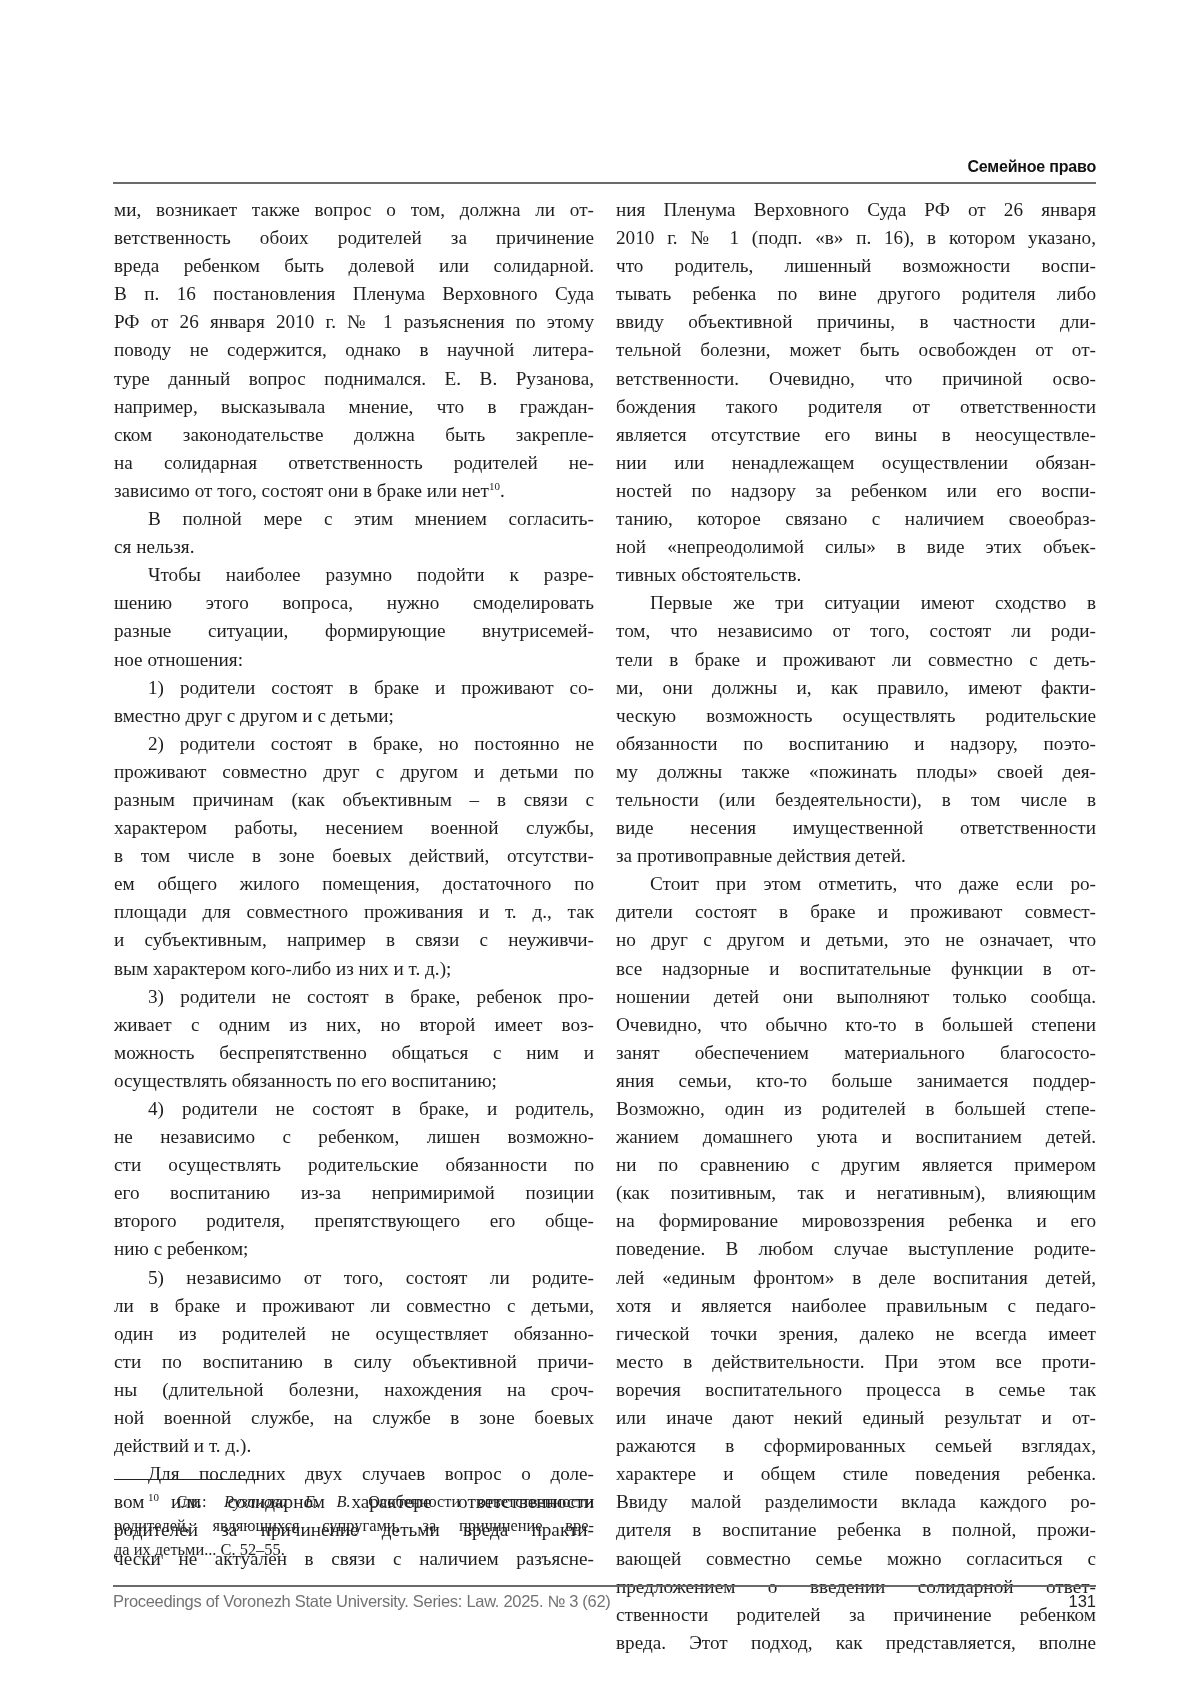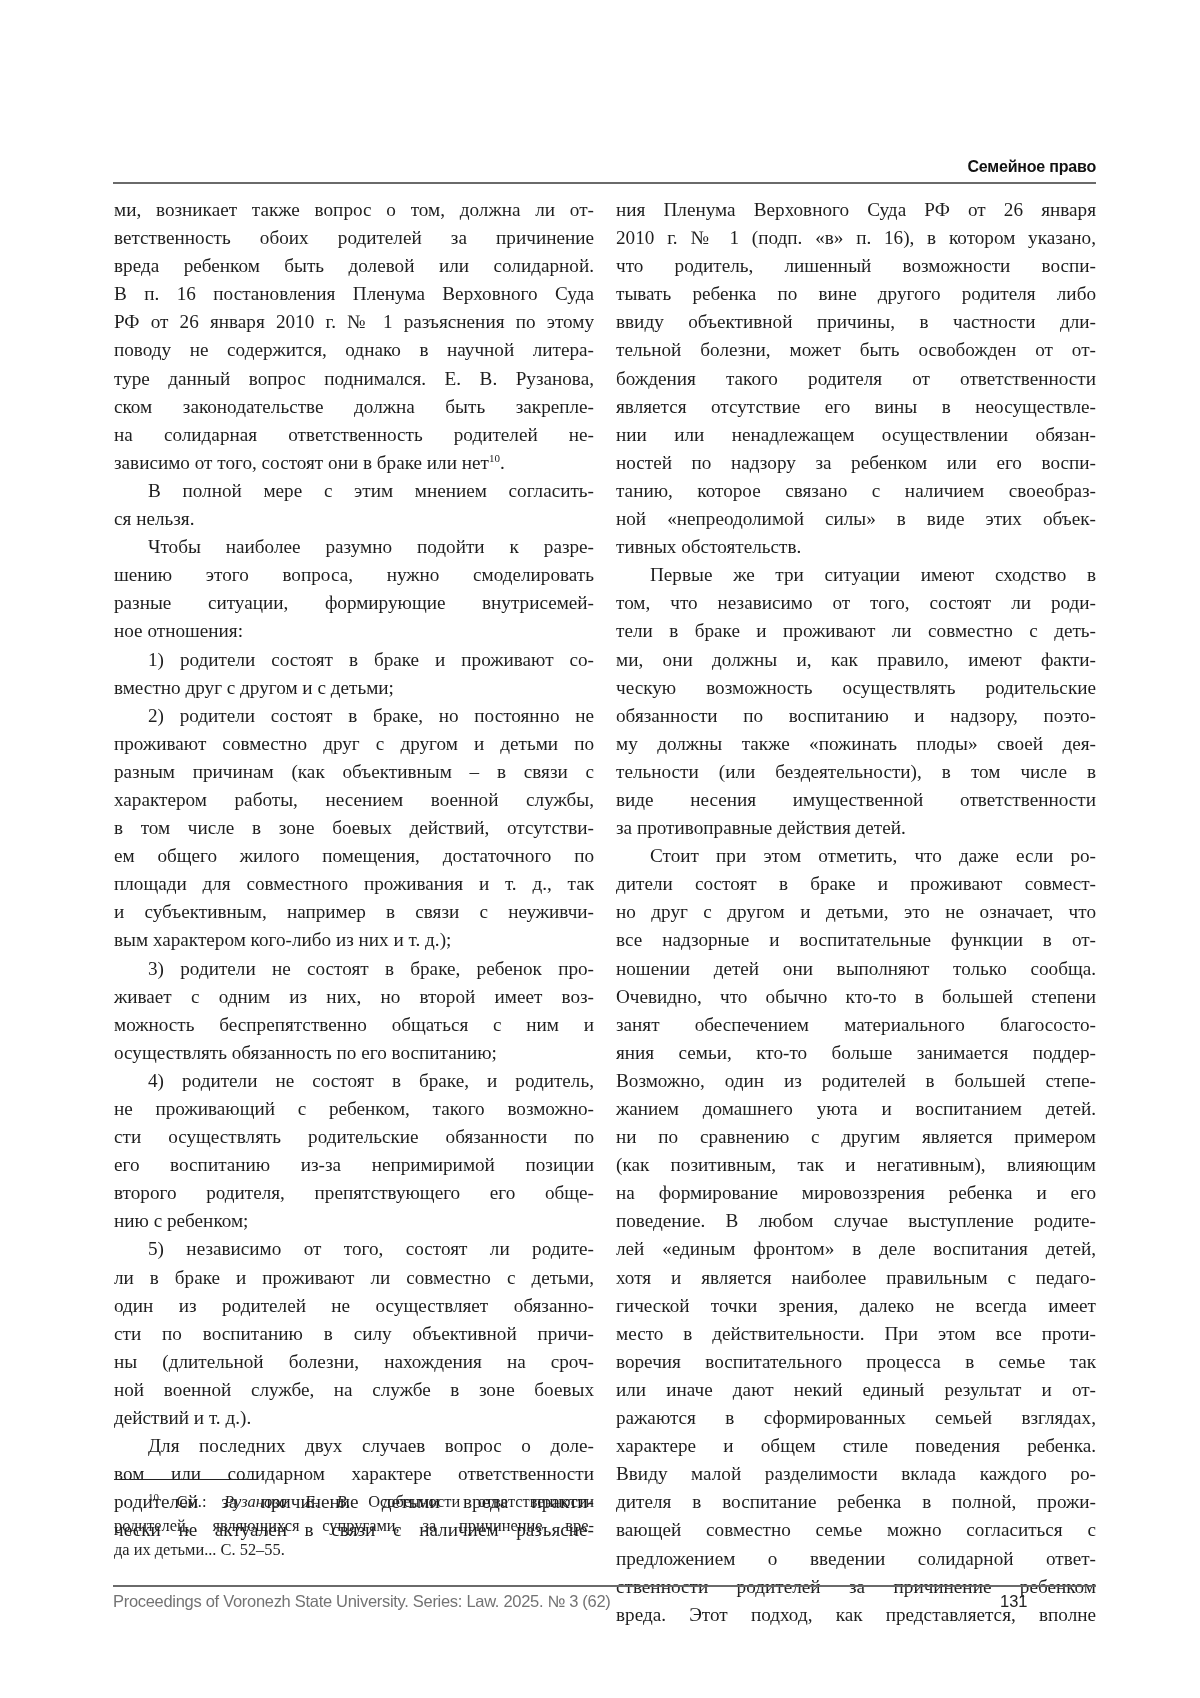--- a/index.html
+++ b/index.html
@@ -32,39 +32,40 @@
   .footnote .line { display: block; text-align: justify; text-align-last: justify; white-space: nowrap; }
   .footnote .line.indent { padding-left: 34px; }
   .footnote .line.last { text-align-last: left; }
   .footnote em { }
   .foot-rule { position: absolute; left: 113px; top: 1585px; width: 983px; height: 2px; background: #6a6a6a; }
   .foot-left {
     position: absolute; left: 113px; top: 1592px;
     font-family: "Liberation Sans", sans-serif; font-size: 16.5px; color: #737373; letter-spacing: -0.3px;
   }
   .foot-right {
-    position: absolute; left: 1000px; width: 96px; top: 1592px; text-align: left;
+    position: absolute; left: 1000px; width: 96px; top: 1592px; text-align: right;
     font-family: "Liberation Sans", sans-serif; font-size: 16.5px; color: #222;
   }
 </style>
 </head>
 <body>
 
 <div class="page">
   <div class="running-head">Семейное право</div>
   <div class="head-rule"></div>
 
   <div class="col left" id="left-col">
       <span class="line"><span>ми, возникает также вопрос о том, должна ли от-</span></span>
       <span class="line"><span>ветственность обоих родителей за причинение</span></span>
       <span class="line"><span>вреда ребенком быть долевой или солидарной.</span></span>
       <span class="line"><span>В п. 16 постановления Пленума Верховного Суда</span></span>
       <span class="line"><span>РФ от 26 января 2010 г. № 1 разъяснения по этому</span></span>
       <span class="line"><span>поводу не содержится, однако в научной литера-</span></span>
       <span class="line"><span>туре данный вопрос поднимался. Е. В. Рузанова,</span></span>
+      <span class="line"><span>например, высказывала мнение, что в граждан-</span></span>
       <span class="line"><span>ском законодательстве должна быть закрепле-</span></span>
       <span class="line"><span>на солидарная ответственность родителей не-</span></span>
       <span class="line last"><span>зависимо от того, состоят они в браке или нет</span><sup>10</sup><span>.</span></span>
       <span class="line indent"><span>В полной мере с этим мнением согласить-</span></span>
       <span class="line last"><span>ся нельзя.</span></span>
       <span class="line indent"><span>Чтобы наиболее разумно подойти к разре-</span></span>
       <span class="line"><span>шению этого вопроса, нужно смоделировать</span></span>
       <span class="line"><span>разные ситуации, формирующие внутрисемей-</span></span>
       <span class="line last"><span>ное отношения:</span></span>
       <span class="line indent"><span>1) родители состоят в браке и проживают со-</span></span>
@@ -76,21 +77,21 @@
       <span class="line"><span>в том числе в зоне боевых действий, отсутстви-</span></span>
       <span class="line"><span>ем общего жилого помещения, достаточного по</span></span>
       <span class="line"><span>площади для совместного проживания и т. д., так</span></span>
       <span class="line"><span>и субъективным, например в связи с неуживчи-</span></span>
       <span class="line last"><span>вым характером кого-либо из них и т. д.);</span></span>
       <span class="line indent"><span>3) родители не состоят в браке, ребенок про-</span></span>
       <span class="line"><span>живает с одним из них, но второй имеет воз-</span></span>
       <span class="line"><span>можность беспрепятственно общаться с ним и</span></span>
       <span class="line last"><span>осуществлять обязанность по его воспитанию;</span></span>
       <span class="line indent"><span>4) родители не состоят в браке, и родитель,</span></span>
-      <span class="line"><span>не проживающий с ребенком, такого возможно-</span></span>
+      <span class="line"><span>не независимо с ребенком, лишен возможно-</span></span>
       <span class="line"><span>сти осуществлять родительские обязанности по</span></span>
       <span class="line"><span>его воспитанию из-за непримиримой позиции</span></span>
       <span class="line"><span>второго родителя, препятствующего его обще-</span></span>
       <span class="line last"><span>нию с ребенком;</span></span>
       <span class="line indent"><span>5) независимо от того, состоят ли родите-</span></span>
       <span class="line"><span>ли в браке и проживают ли совместно с детьми,</span></span>
       <span class="line"><span>один из родителей не осуществляет обязанно-</span></span>
       <span class="line"><span>сти по воспитанию в силу объективной причи-</span></span>
       <span class="line"><span>ны (длительной болезни, нахождения на сроч-</span></span>
       <span class="line"><span>ной военной службе, на службе в зоне боевых</span></span>
@@ -100,20 +101,21 @@
       <span class="line"><span>родителей за причинение детьми вреда практи-</span></span>
       <span class="line"><span>чески не актуален в связи с наличием разъясне-</span></span>
     </div>
   <div class="col right" id="right-col">
       <span class="line"><span>ния Пленума Верховного Суда РФ от 26 января</span></span>
       <span class="line"><span>2010 г. № 1 (подп. «в» п. 16), в котором указано,</span></span>
       <span class="line"><span>что родитель, лишенный возможности воспи-</span></span>
       <span class="line"><span>тывать ребенка по вине другого родителя либо</span></span>
       <span class="line"><span>ввиду объективной причины, в частности дли-</span></span>
       <span class="line"><span>тельной болезни, может быть освобожден от от-</span></span>
+      <span class="line"><span>ветственности. Очевидно, что причиной осво-</span></span>
       <span class="line"><span>бождения такого родителя от ответственности</span></span>
       <span class="line"><span>является отсутствие его вины в неосуществле-</span></span>
       <span class="line"><span>нии или ненадлежащем осуществлении обязан-</span></span>
       <span class="line"><span>ностей по надзору за ребенком или его воспи-</span></span>
       <span class="line"><span>танию, которое связано с наличием своеобраз-</span></span>
       <span class="line"><span>ной «непреодолимой силы» в виде этих объек-</span></span>
       <span class="line last"><span>тивных обстоятельств.</span></span>
       <span class="line indent"><span>Первые же три ситуации имеют сходство в</span></span>
       <span class="line"><span>том, что независимо от того, состоят ли роди-</span></span>
       <span class="line"><span>тели в браке и проживают ли совместно с деть-</span></span>

